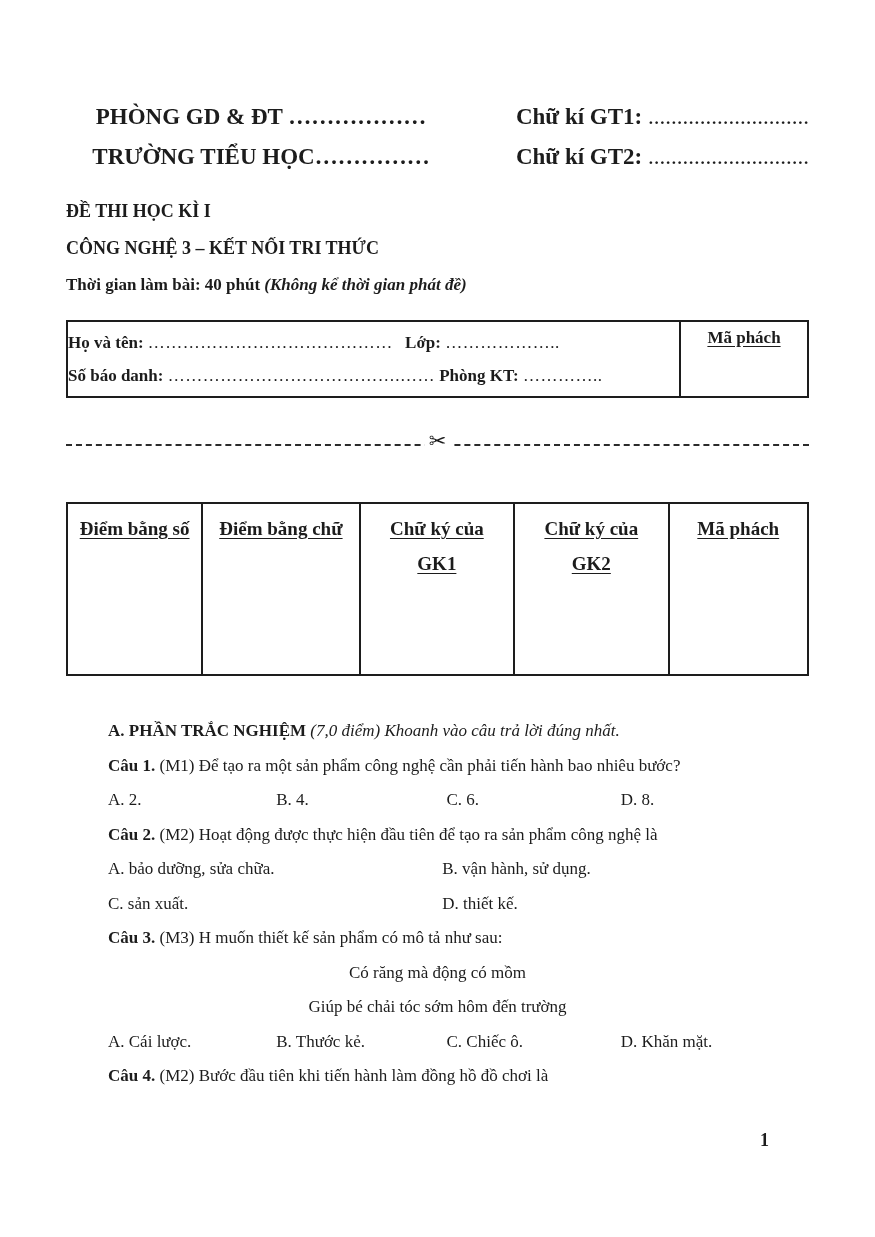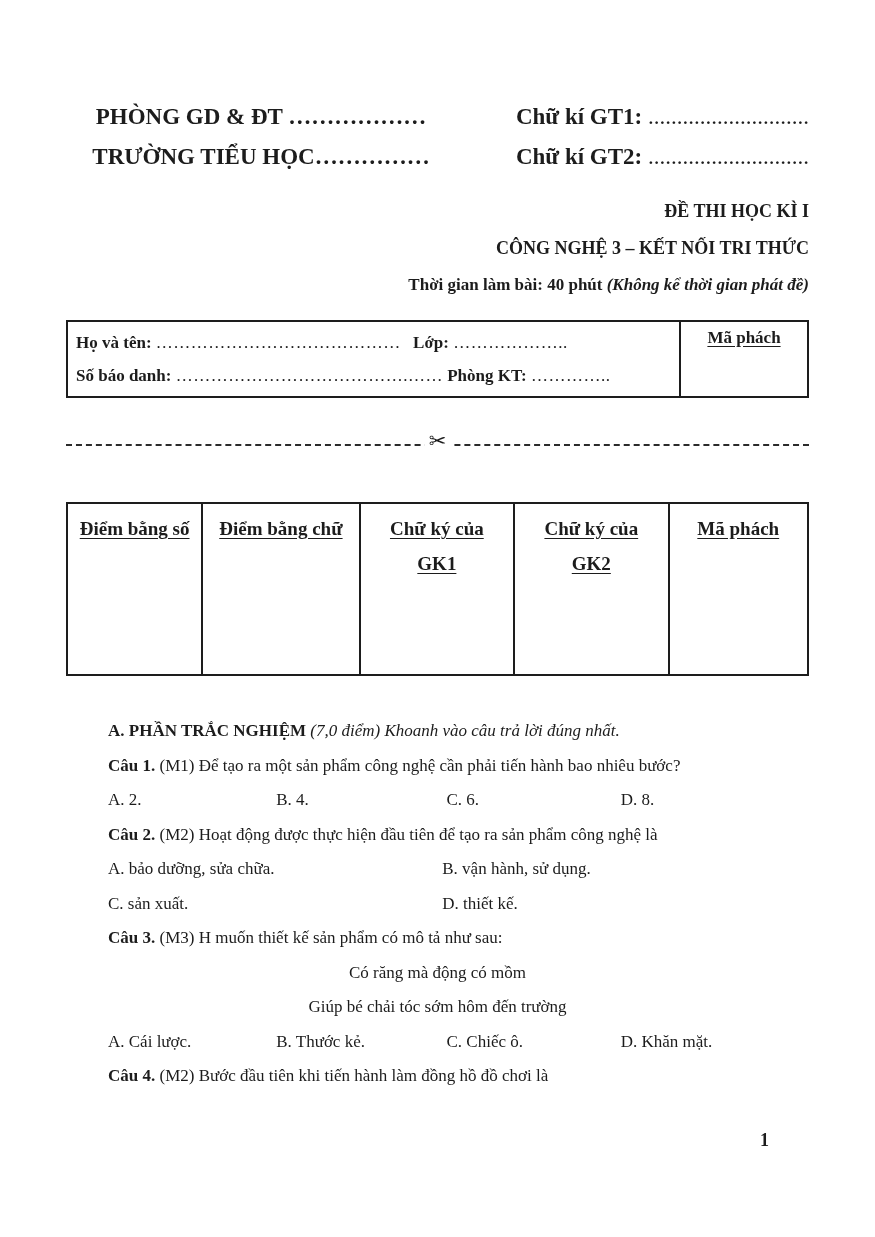--- a/index.html
+++ b/index.html
@@ -21,32 +21,32 @@
   .bi { font-weight: bold; font-style: italic; }
   .u  { text-decoration: underline; text-underline-offset: 3px; }
 
   
   .header { padding-top: 97px; }
   .hrow { display: flex; line-height: 40px; font-size: 23px; }
   .hleft { width: 390px; text-align: center; font-weight: bold; }
   .hright { margin-left: auto; width: 300px; text-align: right; }
 
   
-  .title-block { margin-top: 16px; text-align: right; }
+  .title-block { margin-top: 16px; text-align: left; }
   .t1 { font-size: 18px; font-weight: bold; line-height: 37px; }
   .t2 { font-size: 17px; line-height: 35px; }
 
   
   .info-box {
     margin-top: 18px;
     display: flex;
     border: 2px solid #1d1d1d;
     min-height: 74px;
   }
-  .info-main { flex: 1; padding: 4px 8px; font-weight: bold; }
+  .info-main { flex: 1; padding: 4px 0; font-weight: bold; }
   .info-line { line-height: 33px; white-space: nowrap; }
   .info-line .dots { font-weight: normal; letter-spacing: 0.5px; }
   .sp { margin-left: 8px; }
   .info-side {
     width: 128px;
     border-left: 2px solid #1d1d1d;
     text-align: center;
     padding-top: 6px;
   }
 

